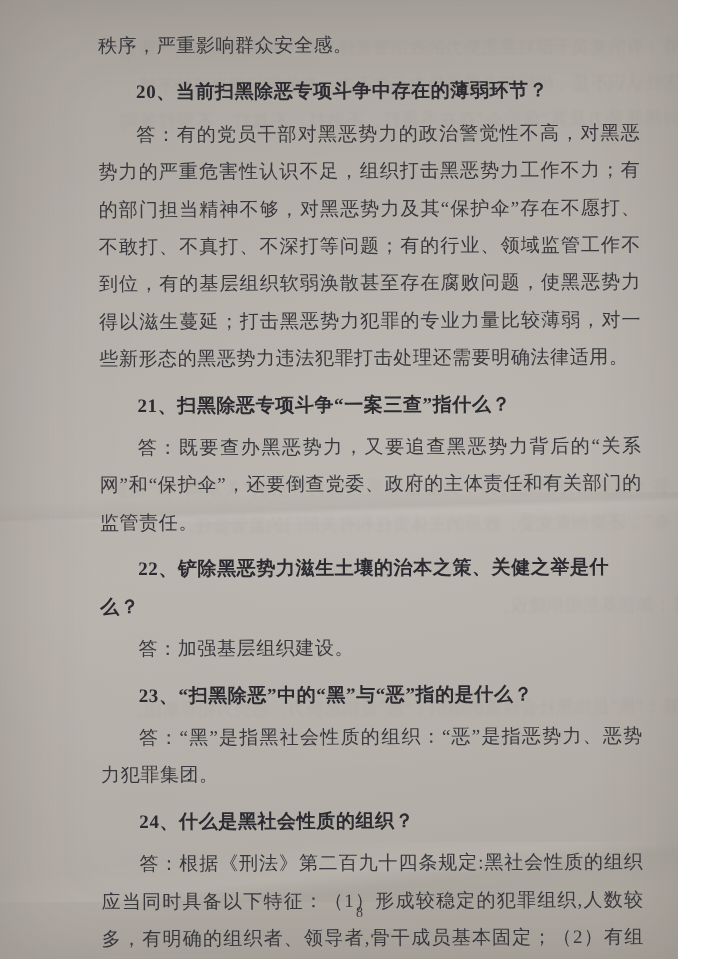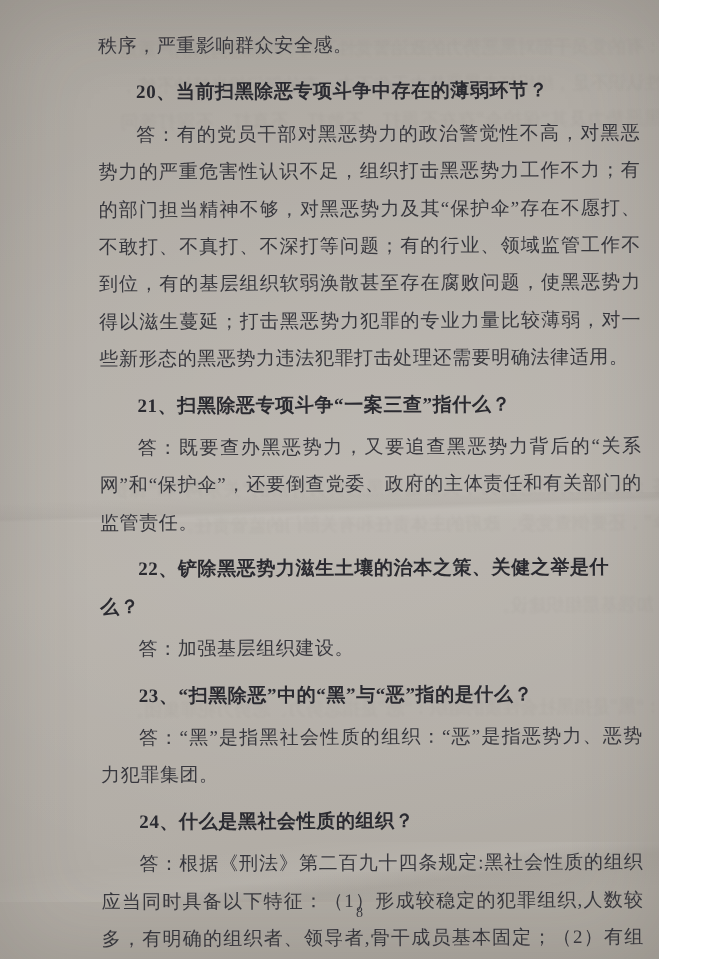--- a/index.html
+++ b/index.html
@@ -8,20 +8,21 @@
   }
   .photo {
     position: relative;
     width: 659px;
     height: 959px;
     overflow: hidden;
     background:
       radial-gradient(ellipse 900px 700px at 55% 45%, rgba(255,255,255,0.10), rgba(255,255,255,0) 70%),
       linear-gradient(168deg, #a9a49d 0%, #b1aca5 28%, #b6b1aa 55%, #b2ada6 78%, #aca79f 100%);
     font-family: "Liberation Serif", "DejaVu Serif", serif;
+    padding-left: 19px;
   }
   
   .crease1 {
     position: absolute; left: 0; top: 492px; width: 720px; height: 30px;
     background: linear-gradient(178deg, rgba(0,0,0,0) 20%, rgba(90,85,80,0.06) 50%, rgba(255,255,255,0.05) 60%, rgba(0,0,0,0) 85%);
   }
   .crease2 {
     position: absolute; left: 0; top: 842px; width: 720px; height: 60px;
     background: linear-gradient(173deg, rgba(0,0,0,0) 25%, rgba(255,255,255,0.07) 48%, rgba(90,85,80,0.05) 62%, rgba(0,0,0,0) 85%);
   }

